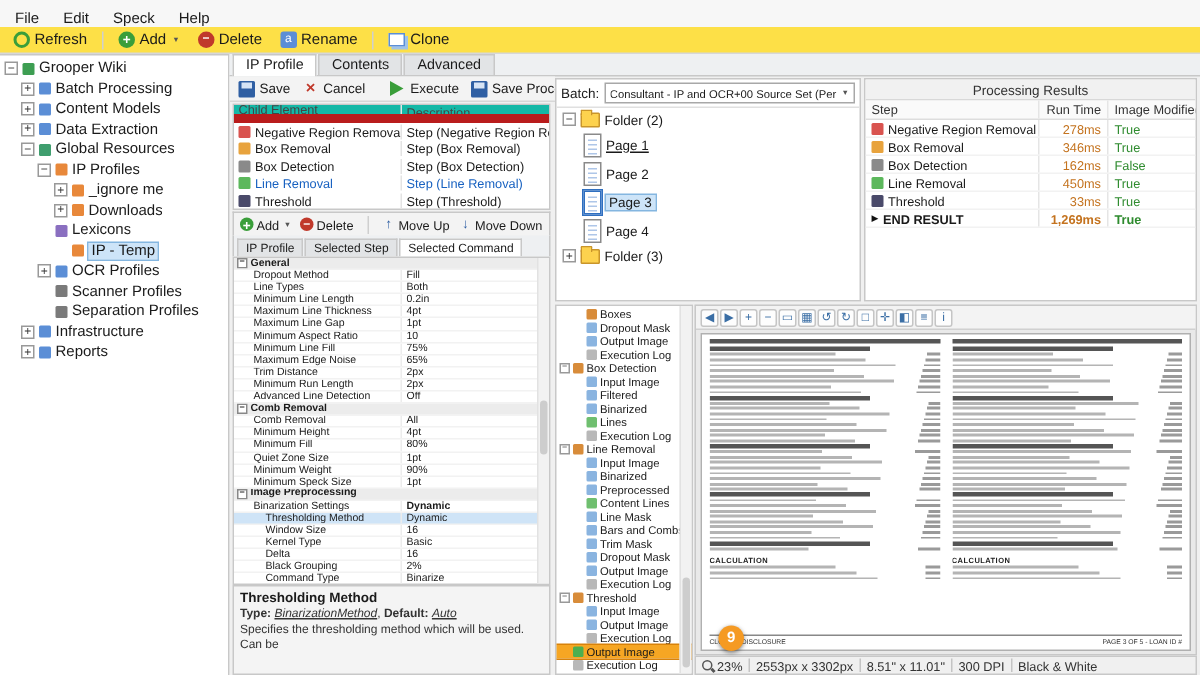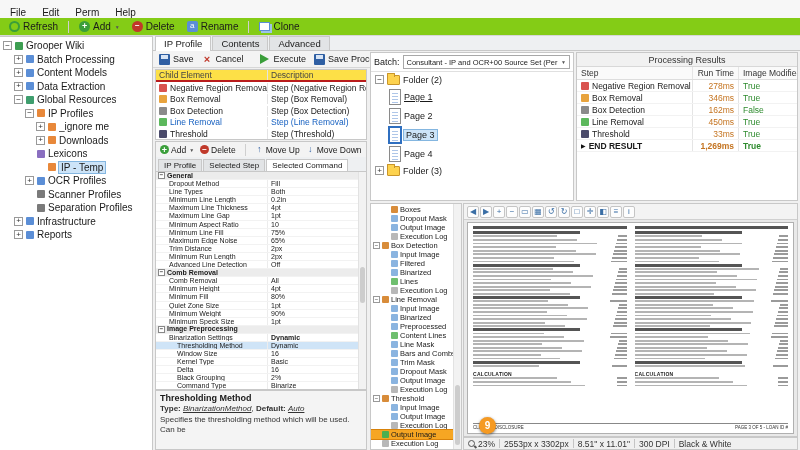--- a/index.html
+++ b/index.html
@@ -1,21 +1,21 @@
 <!DOCTYPE html>
 <html><head>
 <meta charset="utf-8">
 <style>
 *{margin:0;padding:0;box-sizing:border-box}
 html,body{width:800px;height:450px;overflow:hidden}
 body{font-family:"Liberation Sans","DejaVu Sans",sans-serif;background:#f0f0f0;color:#1a1a1a;position:relative;font-size:10px}
 
 .menubar{position:absolute;left:0;top:0;width:800px;height:26px;display:flex;align-items:center;background:#f7f7f7;border-bottom:1px solid #e2e2e2;padding-left:2px}
 .mitem{padding:2px 8px;font-size:10px}
-.topbar{position:absolute;left:0;top:18px;width:800px;height:18px;display:flex;align-items:center;background:#84cc16;border-bottom:1px solid #d7d7d7;padding-left:4px;gap:2px}
+.topbar{position:absolute;left:0;top:18px;width:800px;height:18px;display:flex;align-items:center;background:#fde047;border-bottom:1px solid #d7d7d7;padding-left:4px;gap:2px}
 .tbtn{display:flex;align-items:center;gap:3px;padding:1px 5px;font-size:10px;border-radius:2px}
 .tsep{width:1px;height:12px;background:#cfcfcf;margin:0 3px}
 .caret{font-size:5px;color:#555;margin-left:1px}
 .ci{display:inline-block;width:11px;height:11px;min-width:11px;position:relative}
 .ci2{display:inline-block;width:9px;height:9px;min-width:9px;position:relative}
 .refresh-icon{border:2px solid #3a9e3a;border-radius:50%}
 .add-icon{background:#3a9e3a;border-radius:50%}
 .add-icon::after{content:'+';position:absolute;left:0;right:0;top:0;bottom:0;color:#fff;font-weight:bold;font-size:9px;line-height:10px;text-align:center}
 .delete-icon{background:#c0392b;border-radius:50%}
 .delete-icon::after{content:'−';position:absolute;left:0;right:0;top:0;bottom:0;color:#fff;font-weight:bold;font-size:8px;line-height:10px;text-align:center}
@@ -37,21 +37,21 @@
 .tlabel{overflow:hidden}
 .nsel .tlabel{background:#cde4f8;outline:1px solid #84b6e0;padding:0 2px}
 
 .tabstrip{position:absolute;left:153px;top:36px;right:0;height:15px;display:flex;align-items:flex-end;background:#eef0f2;border-bottom:1px solid #c8c8c8;padding-left:2px;gap:1px}
 .tab{font-size:9.5px;padding:1px 8px;background:#e2e4e6;border:1px solid #c8c8c8;border-bottom:none}
 .tab.active{background:#fff;position:relative;top:1px;padding-bottom:2px}
 .maintoolbar{position:absolute;left:153px;top:51px;width:217px;height:17px;display:flex;align-items:center;background:#f3f3f3;border-bottom:1px solid #d7d7d7;padding-left:3px;gap:2px;font-size:9px;white-space:nowrap;overflow:hidden}
 .mtbtn{display:flex;align-items:center;gap:3px;padding:1px 3px;border-radius:2px}
 
 .childpanel{position:absolute;left:155px;top:69px;width:212px;height:71px;background:#fff;border:1px solid #c8c8c8;overflow:hidden}
-.ct-head{display:flex;height:12px;background:#fde047;border-bottom:2px solid #b91c1c;font-size:8.5px;color:#444}
+.ct-head{display:flex;height:12px;background:#14b8a6;border-bottom:6px solid #b91c1c;font-size:8.5px;color:#444}
 .ct-c1{width:112px;min-width:112px;padding-left:3px;border-right:1px solid #e3e3e3;display:flex;align-items:center;gap:3px;overflow:hidden;white-space:nowrap}
 .ct-c2{flex:1;padding-left:3px;overflow:hidden;white-space:nowrap}
 .ctrow{display:flex;height:11.5px;font-size:8.5px;align-items:center}
 .csel{color:#1660c0}
 
 .steptoolbar{position:absolute;left:155px;top:141px;width:212px;height:16px;display:flex;align-items:center;gap:6px;background:#f3f3f3;border:1px solid #c8c8c8;border-bottom:none;padding:0 4px;font-size:8.5px;white-space:nowrap}
 .sbtn{display:flex;align-items:center;gap:2px}
 .steptabs{position:absolute;left:155px;top:157px;width:212px;height:14px;display:flex;align-items:flex-end;background:#eef0f2;border-left:1px solid #c8c8c8;border-right:1px solid #c8c8c8;padding-left:2px;gap:1px}
 .stab{font-size:8px;padding:1px 5px;background:#e2e4e6;border:1px solid #c8c8c8;border-bottom:none}
 .stab.active{background:#fff}
@@ -124,21 +124,21 @@
 
 .badge{position:absolute;left:479px;top:417px;width:17px;height:17px;border-radius:50%;background:#f59a23;color:#fff;font-size:10px;font-weight:bold;display:flex;align-items:center;justify-content:center;box-shadow:0 1px 3px rgba(0,0,0,.5);z-index:20}
 </style>
 </head>
 <body>
 
 <div>
   <div class="menubar" id="menubar">
       <div class="mitem">File</div>
       <div class="mitem">Edit</div>
-      <div class="mitem">Perm</div>
+      <div class="mitem">Speck</div>
       <div class="mitem">Help</div>
     </div>
   <div class="topbar" id="topbar">
       <div class="tbtn">
         <span class="ci refresh-icon"></span>
         <span class="tlbl">Refresh</span>
       </div>
       <div class="tsep"></div>
       <div class="tbtn">
         <span class="ci add-icon"></span>

